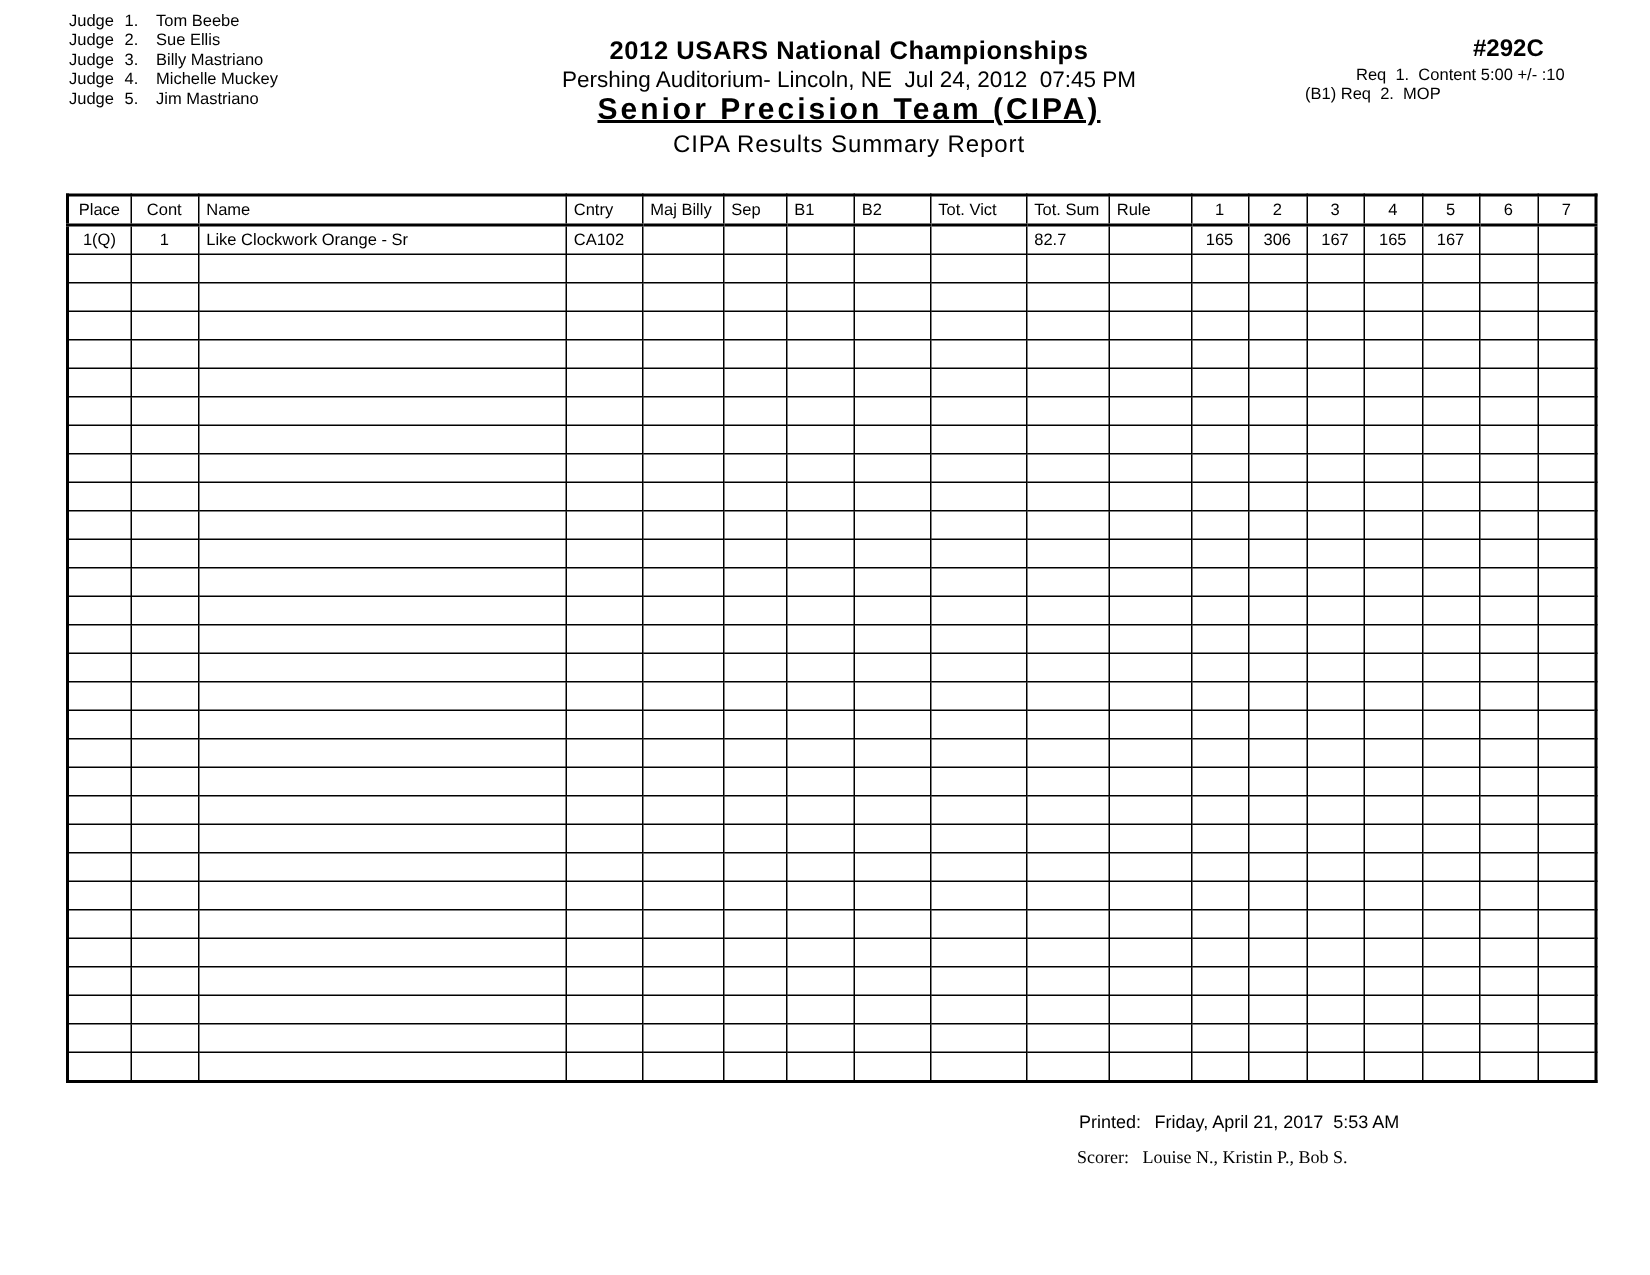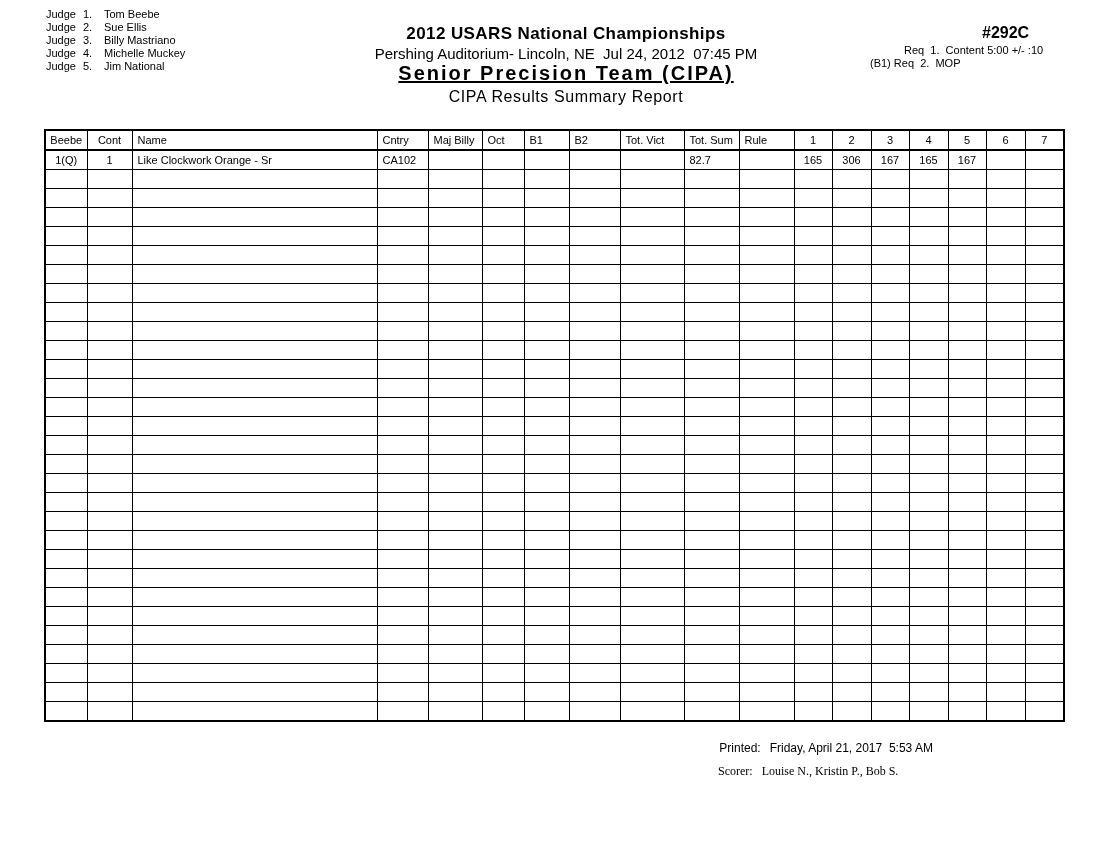--- a/index.html
+++ b/index.html
@@ -63,21 +63,21 @@
 </head>
 <body>
 
 <div class="page">
 
   <div class="judges">
       <div class="judge-line"><span class="judge-label">Judge</span><span class="judge-num">1.</span><span class="judge-name">Tom Beebe</span></div>
       <div class="judge-line"><span class="judge-label">Judge</span><span class="judge-num">2.</span><span class="judge-name">Sue Ellis</span></div>
       <div class="judge-line"><span class="judge-label">Judge</span><span class="judge-num">3.</span><span class="judge-name">Billy Mastriano</span></div>
       <div class="judge-line"><span class="judge-label">Judge</span><span class="judge-num">4.</span><span class="judge-name">Michelle Muckey</span></div>
-      <div class="judge-line"><span class="judge-label">Judge</span><span class="judge-num">5.</span><span class="judge-name">Jim National</span></div>
+      <div class="judge-line"><span class="judge-label">Judge</span><span class="judge-num">5.</span><span class="judge-name">Jim Mastriano</span></div>
     </div>
 
   <div class="center-head">
     <div class="title">2012 USARS National Championships</div>
     <div class="venue">Pershing Auditorium- Lincoln, NE  Jul 24, 2012  07:45 PM</div>
     <div class="event-title">Senior Precision Team (CIPA)</div>
     <div class="report-title">CIPA Results Summary Report</div>
   </div>
 
   <div class="event-number">#292C</div>
@@ -101,26 +101,26 @@
           <col style="width: 38px;">
           <col style="width: 39px;">
           <col style="width: 38px;">
           <col style="width: 39px;">
           <col style="width: 38px;">
           <col style="width: 39px;">
           <col style="width: 39px;">
         </colgroup>
       <thead>
           <tr>
-            <th class="ac">Beebe</th>
+            <th class="ac">Place</th>
             <th class="ac">Cont</th>
             <th class="al">Name</th>
             <th class="al">Cntry</th>
             <th class="al">Maj Billy</th>
-            <th class="al">Oct</th>
+            <th class="al">Sep</th>
             <th class="al">B1</th>
             <th class="al">B2</th>
             <th class="al">Tot. Vict</th>
             <th class="al">Tot. Sum</th>
             <th class="al">Rule</th>
             <th class="ac">1</th>
             <th class="ac">2</th>
             <th class="ac">3</th>
             <th class="ac">4</th>
             <th class="ac">5</th>

